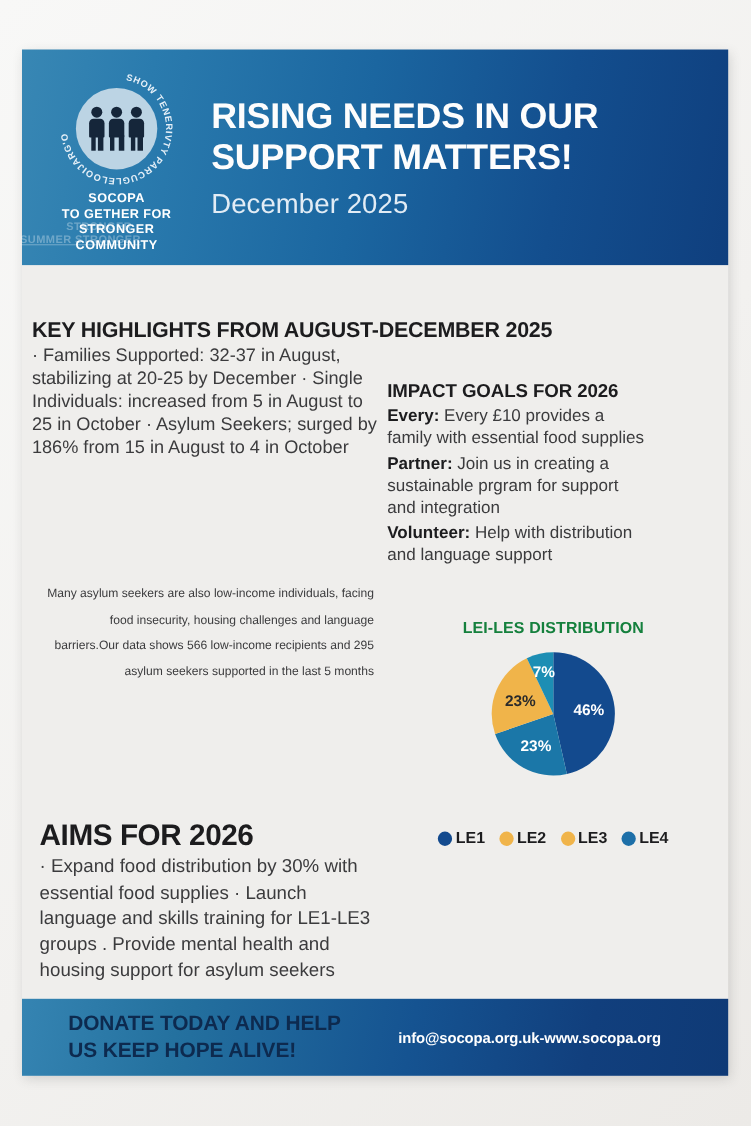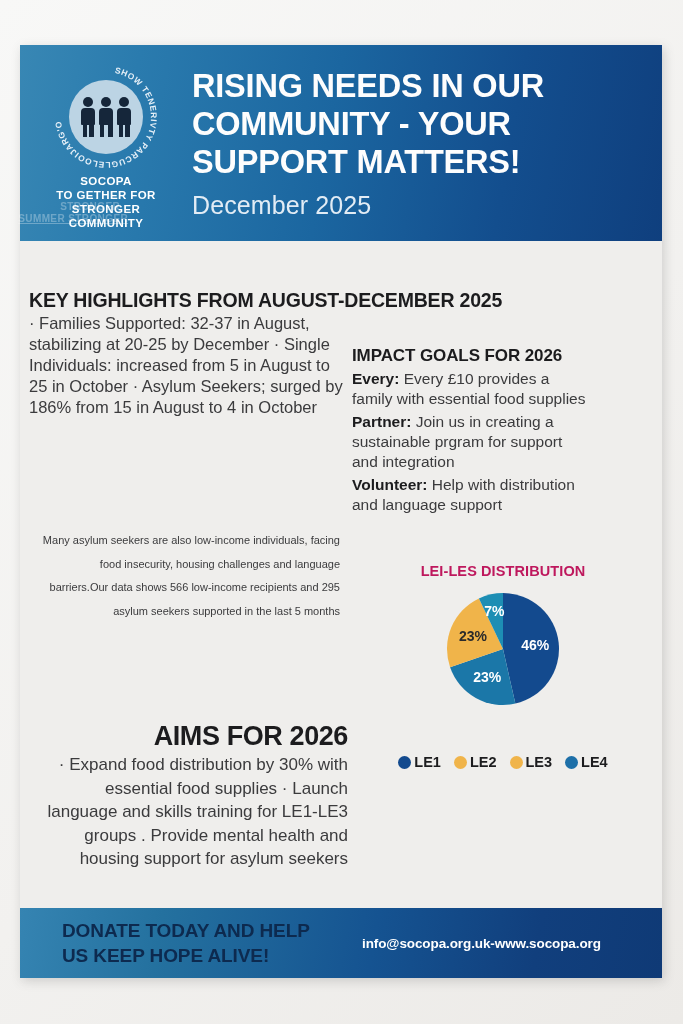--- a/index.html
+++ b/index.html
@@ -116,29 +116,29 @@
   .key-highlights { position: absolute; left: 9px; top: 48px; width: 320px; }
   .key-highlights h2 { white-space: nowrap; }
   .key-highlights .para { margin-top: 1px; }
 
   .impact { position: absolute; left: 332px; top: 105px; width: 240px; }
   .impact .para { margin-top: 3px; font-size: 15.5px; line-height: 20px; }
 
   .why { position: absolute; left: 20px; top: 285px; width: 300px; }
   .why .para { margin-top: 3px; font-size: 11px; line-height: 23.5px; text-align: right; }
 
-  .aims { position: absolute; left: 16px; top: 480px; width: 312px; text-align: right; }
+  .aims { position: absolute; left: 16px; top: 503px; width: 312px; }
   .aims h2 { font-size: 27px; letter-spacing: -0.4px; }
   .aims .para { margin-top: 1px; font-size: 17px; line-height: 23.5px; }
 
   
   .chart-block { position: absolute; left: 338px; top: 322px; width: 290px; }
   .chart-title {
     text-align: center; font-size: 14.5px; font-weight: bold;
-    color: #be185d; letter-spacing: .1px;
+    color: #15803d; letter-spacing: .1px;
   }
   .pie-holder { display: flex; justify-content: center; margin-top: 11px; }
   .slice-label {
     font-size: 14px; font-weight: bold; font-family: "Liberation Sans", sans-serif;
   }
   .legend {
     display: flex; justify-content: center; align-items: center;
     gap: 13px; margin-top: 14px;
   }
   .legend-item { display: flex; align-items: center; gap: 3px; margin-top: 32px; }
@@ -206,21 +206,20 @@
           <div>STRONGER</div>
           <div>COMMUNITY</div>
           <span class="ghost g1">STRONGER</span>
           <span class="ghost g2">SUMMER STRONGER</span>
         </div>
       </div>
 
       <div class="header-text">
         <div class="poster-title">
           <div>RISING NEEDS IN OUR</div>
-          <div>COMMUNITY - YOUR</div>
           <div>SUPPORT MATTERS!</div>
         </div>
         <div class="poster-date">December 2025</div>
       </div>
     </div>
 
     <div class="body-area">
 
       <div class="key-highlights">
         <h2 class="section-head">KEY HIGHLIGHTS FROM AUGUST-DECEMBER 2025</h2>

